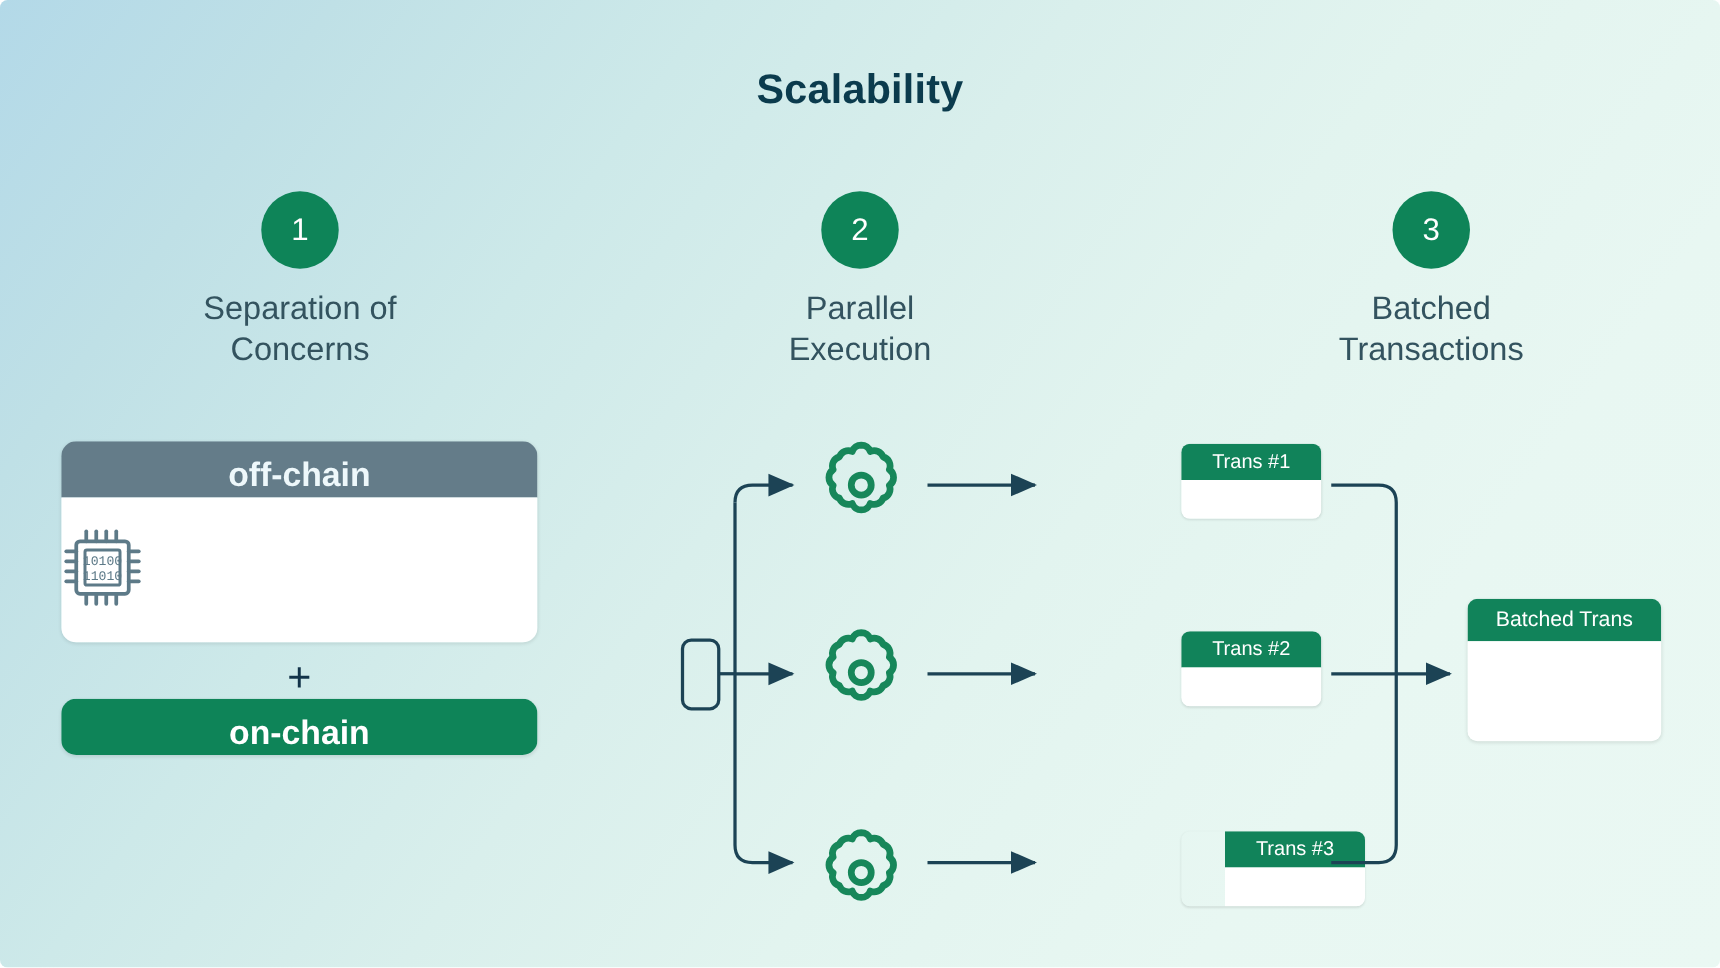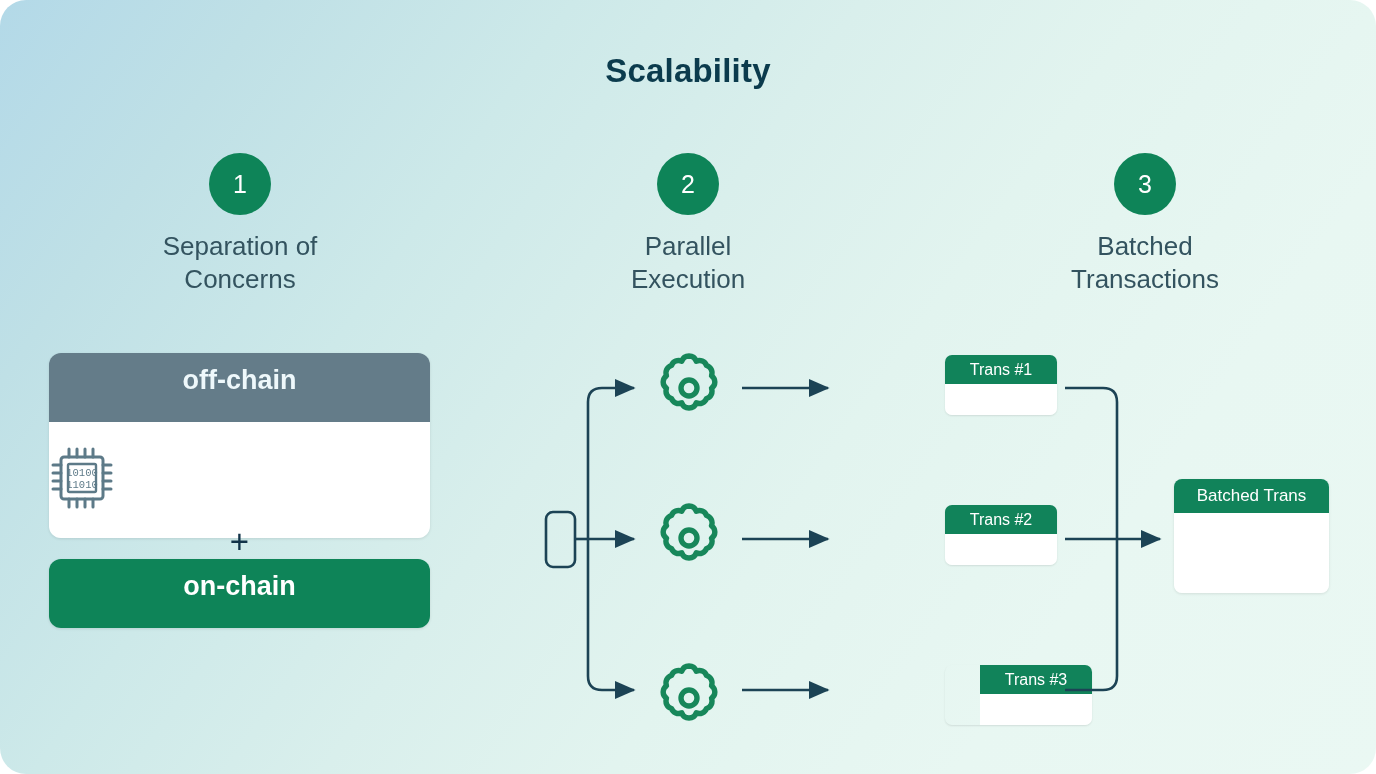--- a/index.html
+++ b/index.html
@@ -7,21 +7,21 @@
     padding: 0;
     background: #ffffff;
   }
   body {
     font-family: "Liberation Sans", sans-serif;
   }
   .canvas {
     position: relative;
     width: 1376px;
     height: 774px;
-    border-radius: 26px;
+    border-radius: 6px;
     overflow: hidden;
     background: linear-gradient(125deg,
         #b3d9e8 0%,
         #bfe0e6 14%,
         #cde9e9 30%,
         #d9efec 45%,
         #e2f4ef 60%,
         #e8f7f2 78%,
         #eaf8f3 100%);
   }
@@ -66,21 +66,21 @@
 
   
   .chain-card {
     position: absolute;
     width: 381px;
     border-radius: 12px;
     overflow: hidden;
     box-shadow: 0 1px 3px rgba(0,0,0,.10);
   }
   .chain-card .hdr {
-    height: 69px;
+    height: 45px;
     line-height: 55px;
     text-align: center;
     font-size: 27px;
     font-weight: bold;
     color: #eef8fb;
   }
   .chain-card.off .hdr { background: #647c89; }
   .chain-card.on  .hdr { background: #0e8458; color:#ffffff; }
   .chain-card .body {
     height: 116px;

